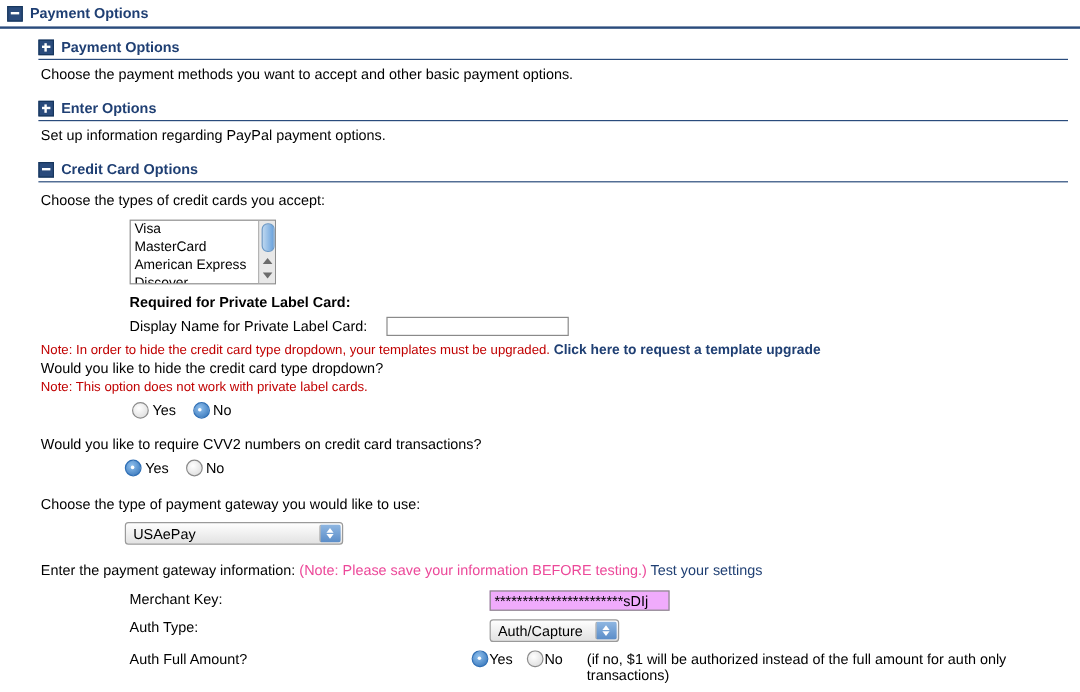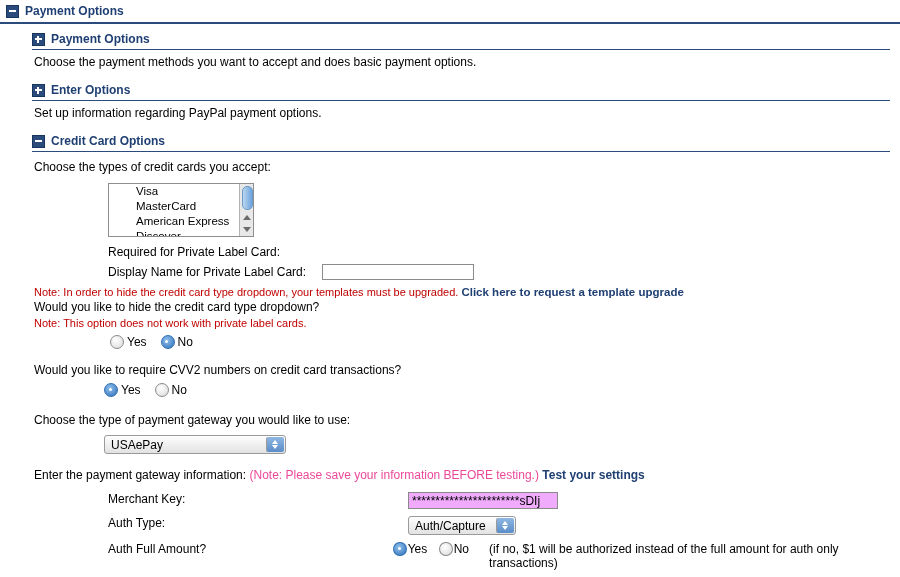--- a/index.html
+++ b/index.html
@@ -108,21 +108,20 @@
     margin-bottom: 8px;
   }
   .listbox {
     width: 120px;
     height: 52px;
     border: 1px solid #8e8e8e;
     background: #fff;
     position: relative;
     overflow: hidden;
     font-size: 11.5px;
-    padding-left: 24px;
   }
   .listbox .opt {
     padding: 1px 3px;
     line-height: 13px;
     white-space: nowrap;
   }
   .listbox .track {
     position: absolute;
     right: 0;
     top: 0;
@@ -146,21 +145,21 @@
     position: absolute;
     left: 3px;
     width: 0; height: 0;
     border-left: 4px solid transparent;
     border-right: 4px solid transparent;
   }
   .listbox .arrow-up { bottom: 16px; border-bottom: 5px solid #6b6b6b; }
   .listbox .arrow-down { bottom: 4px; border-top: 5px solid #6b6b6b; }
 
   .bold-label {
-    font-weight: normal;
+    font-weight: bold;
     font-size: 12px;
     margin-left: 74px;
     margin-bottom: 5px;
   }
   .field-row {
     display: flex;
     align-items: center;
     margin-left: 74px;
     margin-bottom: 6px;
   }
@@ -269,21 +268,21 @@
   .select .btn::after { bottom: 3px; border-top: 4px solid #fff; }
   .select.gateway { width: 182px; margin-left: 70px; }
   .select.auth { width: 108px; }
 
   .gw-info {
     font-size: 12px;
     margin-top: 14px;
     margin-bottom: 10px;
   }
   .gw-info .red { color: #ec4899; }
-  .gw-info .linkb { color: #1f3f73; font-weight: bold; text-decoration: none; }
+  .gw-info .linkb { color: #1f3f73; font-weight: normal; text-decoration: none; }
 
   .grow {
     display: flex;
     align-items: flex-start;
     margin-left: 74px;
     margin-bottom: 7px;
     font-size: 12px;
   }
   .grow .gl { width: 300px; }
   input.key {
@@ -309,21 +308,21 @@
     <span class="title">Payment Options</span>
   </div>
 
   <div class="content">
 
     <div class="section-head">
       <span class="expander plus"></span>
       <span class="label">Payment Options</span>
     </div>
     <div class="rule"></div>
-    <div class="section-desc">Choose the payment methods you want to accept and does basic payment options.</div>
+    <div class="section-desc">Choose the payment methods you want to accept and other basic payment options.</div>
 
     <div class="section-head">
       <span class="expander plus"></span>
       <span class="label">Enter Options</span>
     </div>
     <div class="rule"></div>
     <div class="section-desc">Set up information regarding PayPal payment options.</div>
 
     <div class="section-head">
       <span class="expander"></span>

